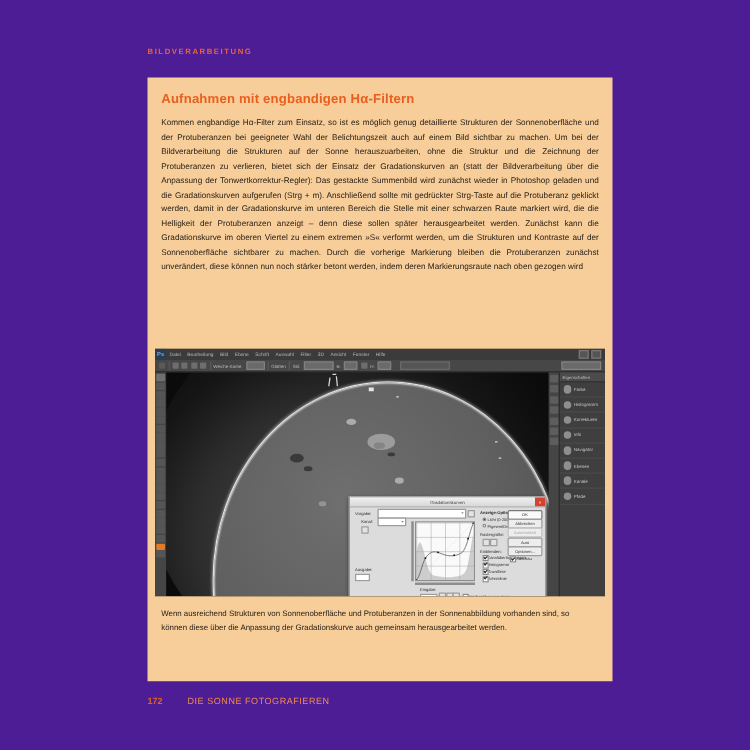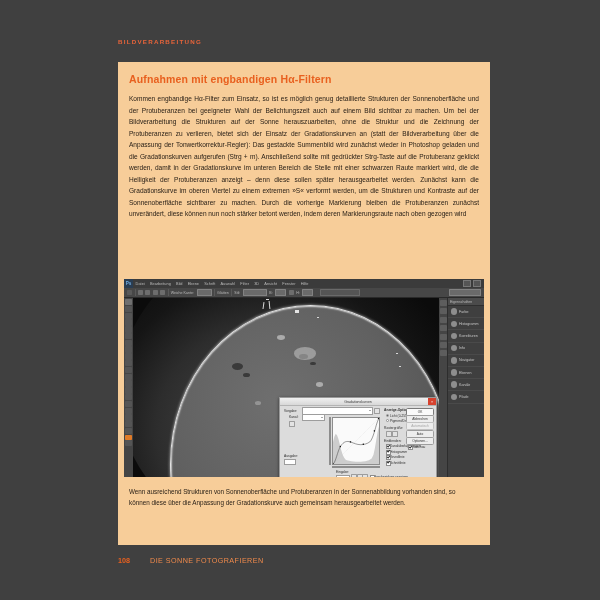--- a/index.html
+++ b/index.html
@@ -6,21 +6,21 @@
   body{
     width:600px;height:600px;
     background:#ffffff;
     font-family:"Liberation Sans",sans-serif;
     overflow:hidden;
     position:relative;
   }
   .page{
     position:absolute;
     left:0;top:0;width:600px;height:600px;
-    background:#404040;
+    background:#4c1d95;
   }
 
   
   .runninghead{
     position:absolute;
     left:118px;top:38px;
     font-size:6.2px;
     letter-spacing:1.25px;
     font-weight:bold;
     color:#e8643a;
@@ -500,16 +500,16 @@
           <div class="tx">Pfade</div>
         </div>
       </div>
 
     </div>
 
     <div class="caption">Wenn ausreichend Strukturen von Sonnenoberfläche und Protuberanzen in der Sonnenabbildung vorhanden sind, so können diese über die Anpassung der Gradationskurve auch gemeinsam herausgearbeitet werden.</div>
 
   </div>
 
-  <div class="folio">108</div>
+  <div class="folio">172</div>
   <div class="footer-text">DIE SONNE FOTOGRAFIEREN</div>
 
 </div>
 
 </body></html>

